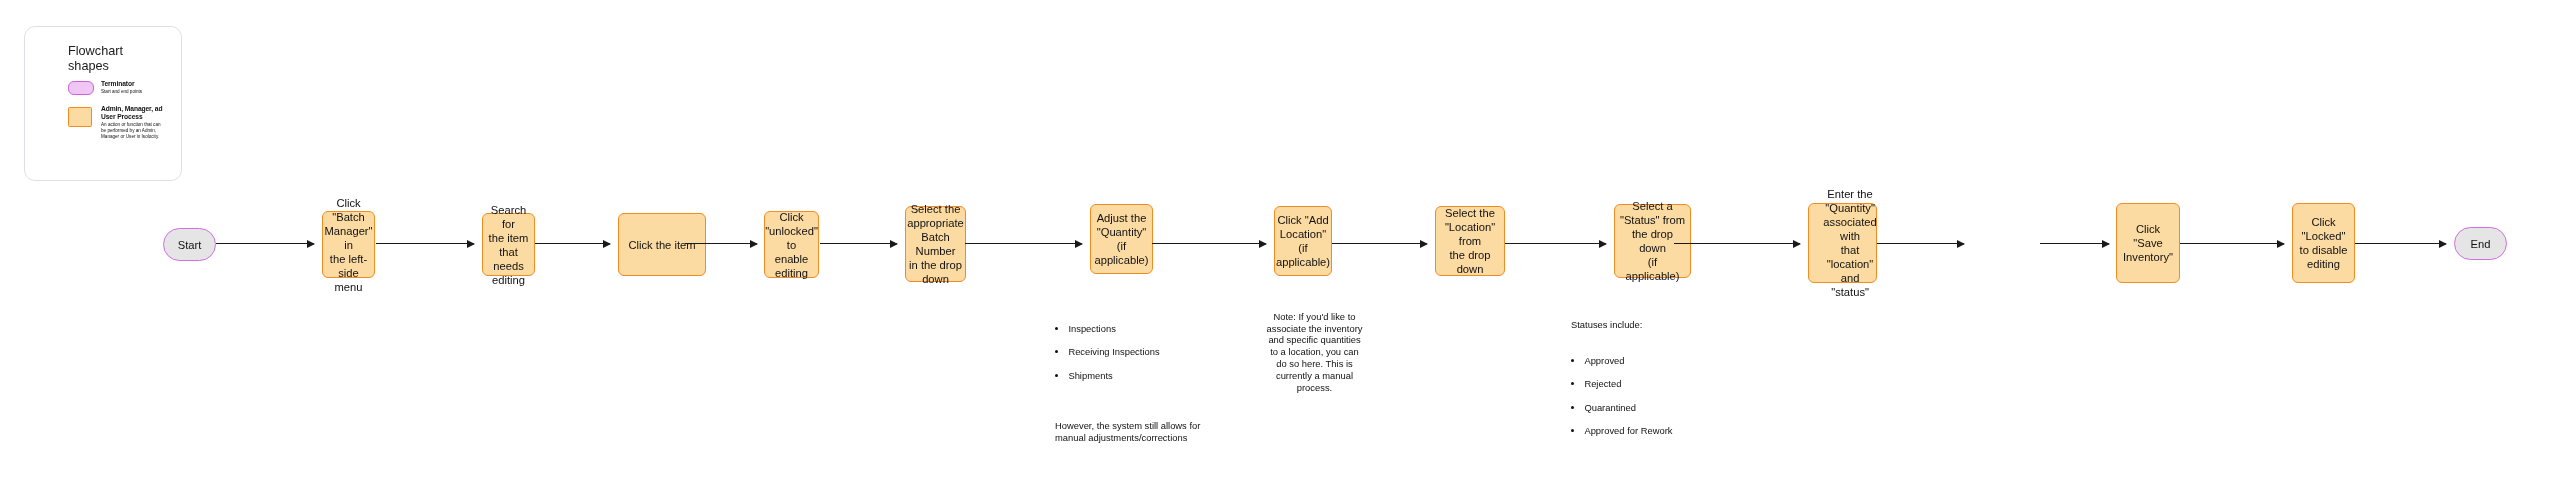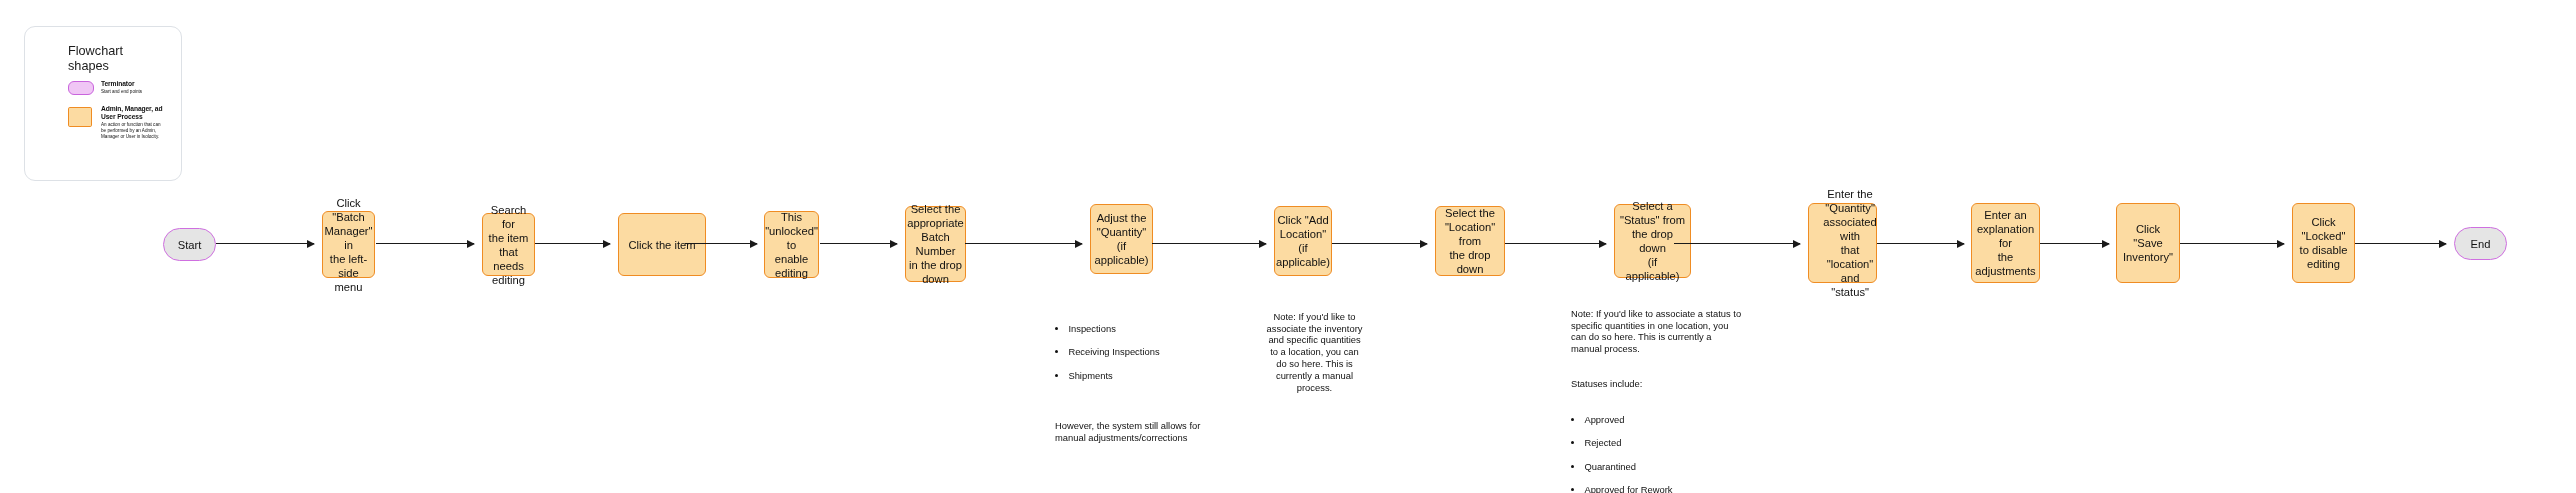--- a/index.html
+++ b/index.html
@@ -171,21 +171,21 @@
 Manager" in
 the left-side
 menu</div>
 
   <div class="node process" style="left:482px; top:213px; width:53px; height:63px;">Search for
 the item that
 needs editing</div>
 
   <div class="node process" style="left:618px; top:213px; width:88px; height:63px;">Click the item</div>
 
-  <div class="node process" style="left:764px; top:211px; width:55px; height:67px;">This
+  <div class="node process" style="left:764px; top:211px; width:55px; height:67px;">Click
 "unlocked" to
 enable
 editing</div>
 
   <div class="node process" style="left:905px; top:206px; width:61px; height:76px;">Select the
 appropriate
 Batch Number
 in the drop
 down</div>
 
@@ -205,23 +205,20 @@
 "Status" from
 the drop down
 (if applicable)</div>
 
   <div class="node process" style="left:1808px; top:203px; width:69px; height:80px;padding-left:20px;">Enter the
 "Quantity"
 associated with
 that "location"
 and "status"</div>
 
-  <div class="node process" style="left:1971px; top:203px; width:69px; height:80px;">Enter an
-explanation for
-the adjustments</div>
 
   <div class="node process" style="left:2116px; top:203px; width:64px; height:80px;">Click "Save
 Inventory"</div>
 
   <div class="node process" style="left:2292px; top:203px; width:63px; height:80px;">Click "Locked"
 to disable
 editing</div>
 
   <div class="node terminator" style="left:2454px; top:227px; width:53px; height:33px;">End</div>
 
@@ -282,24 +279,20 @@
     <div>Note: If you'd like to
 associate the inventory
 and specific quantities
 to a location, you can
 do so here.  This is
 currently a manual
 process.</div>
   </div>
 
   <div class="note left-align" style="left:1571px; top:296px; width:212px;">
-    <div>Note: If you'd like to associate a status to
-specific quantities in one location, you
-can do so here.  This is currently a
-manual process.</div>
     <div style="margin-top:11.5px;">Statuses include:</div>
     <ul style="margin:0; padding-left:13.4px;">
       <li>Approved</li>
       <li>Rejected</li>
       <li>Quarantined</li>
       <li>Approved for Rework</li>
       
     </ul>
   </div>
 

